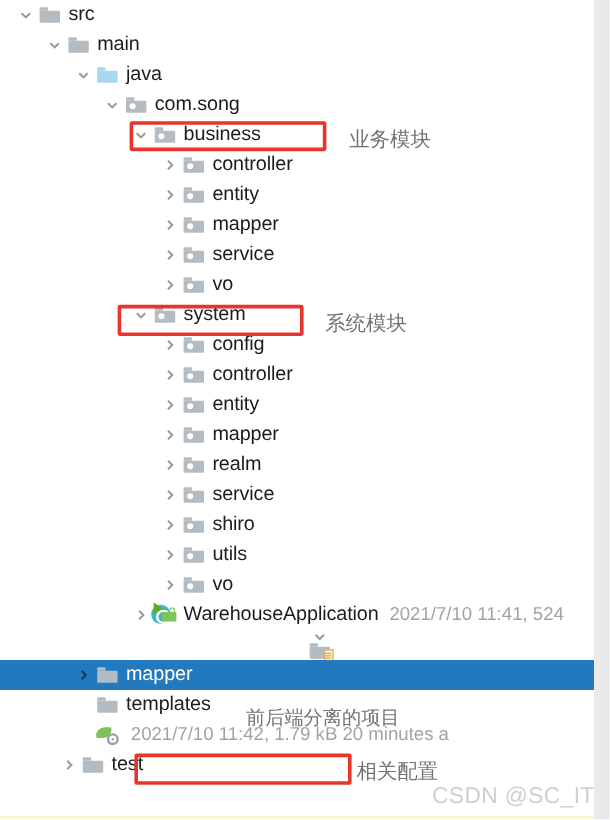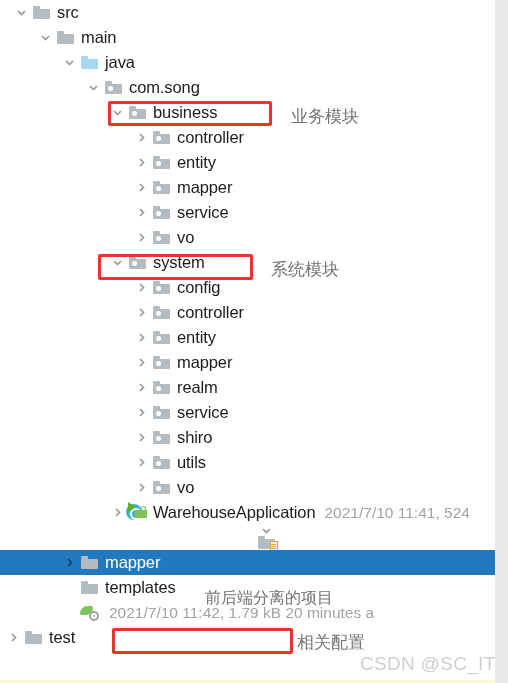--- a/index.html
+++ b/index.html
@@ -565,21 +565,21 @@
       <div class="row" style="padding-left: 61px;">
         <span class="arrow empty"></span>
         <span class="icon">
           <span class="ymlicon">
             <span class="leaf"></span>
             <span class="gear"></span>
           </span>
         </span>
         <span class="meta">2021/7/10 11:42, 1.79 kB 20 minutes a</span>
       </div>
-      <div class="row" style="padding-left: 5px;">
+      <div class="row" style="padding-left: 20px; margin-left: 29px;">
         <span class="arrow">
           <svg width="11" height="11" viewBox="0 0 11 11">
             <polyline points="4,2 7.5,5.5 4,9"></polyline>
           </svg>
         </span>
         <span class="icon">
           <span class="folder">
             <span class="tab"></span>
             <span class="body"></span>
           </span>

